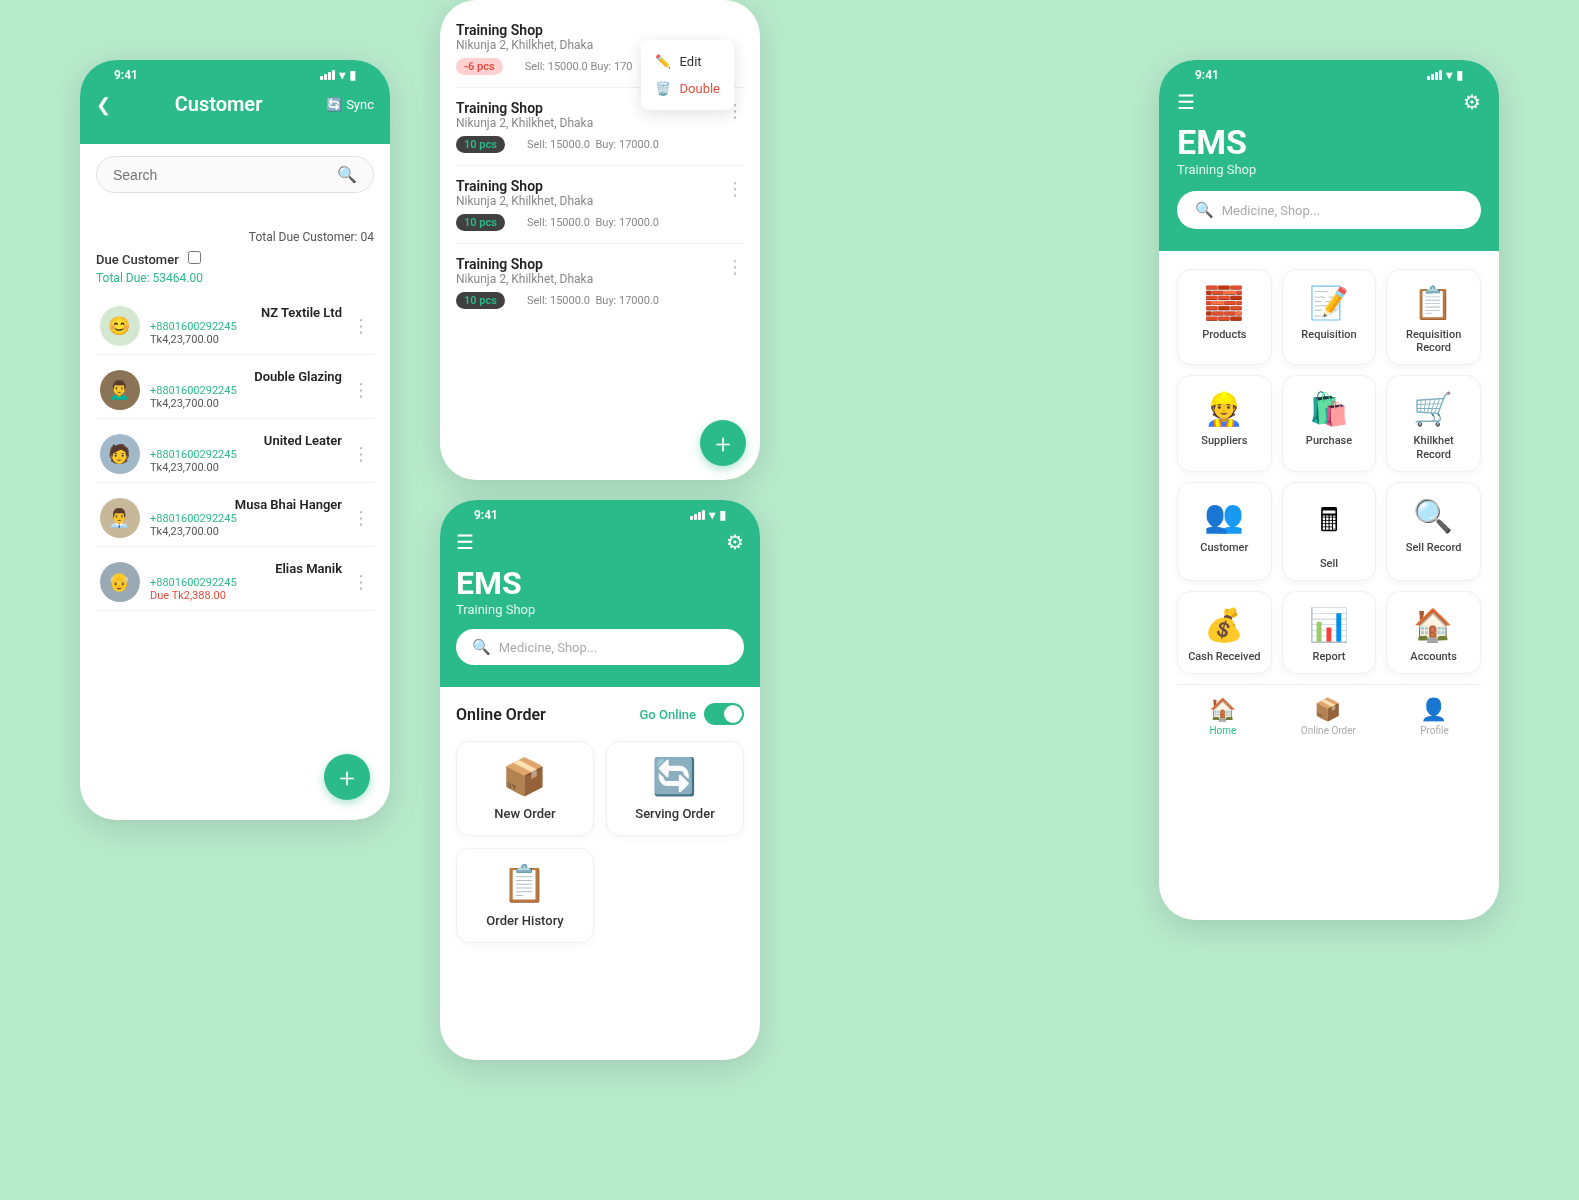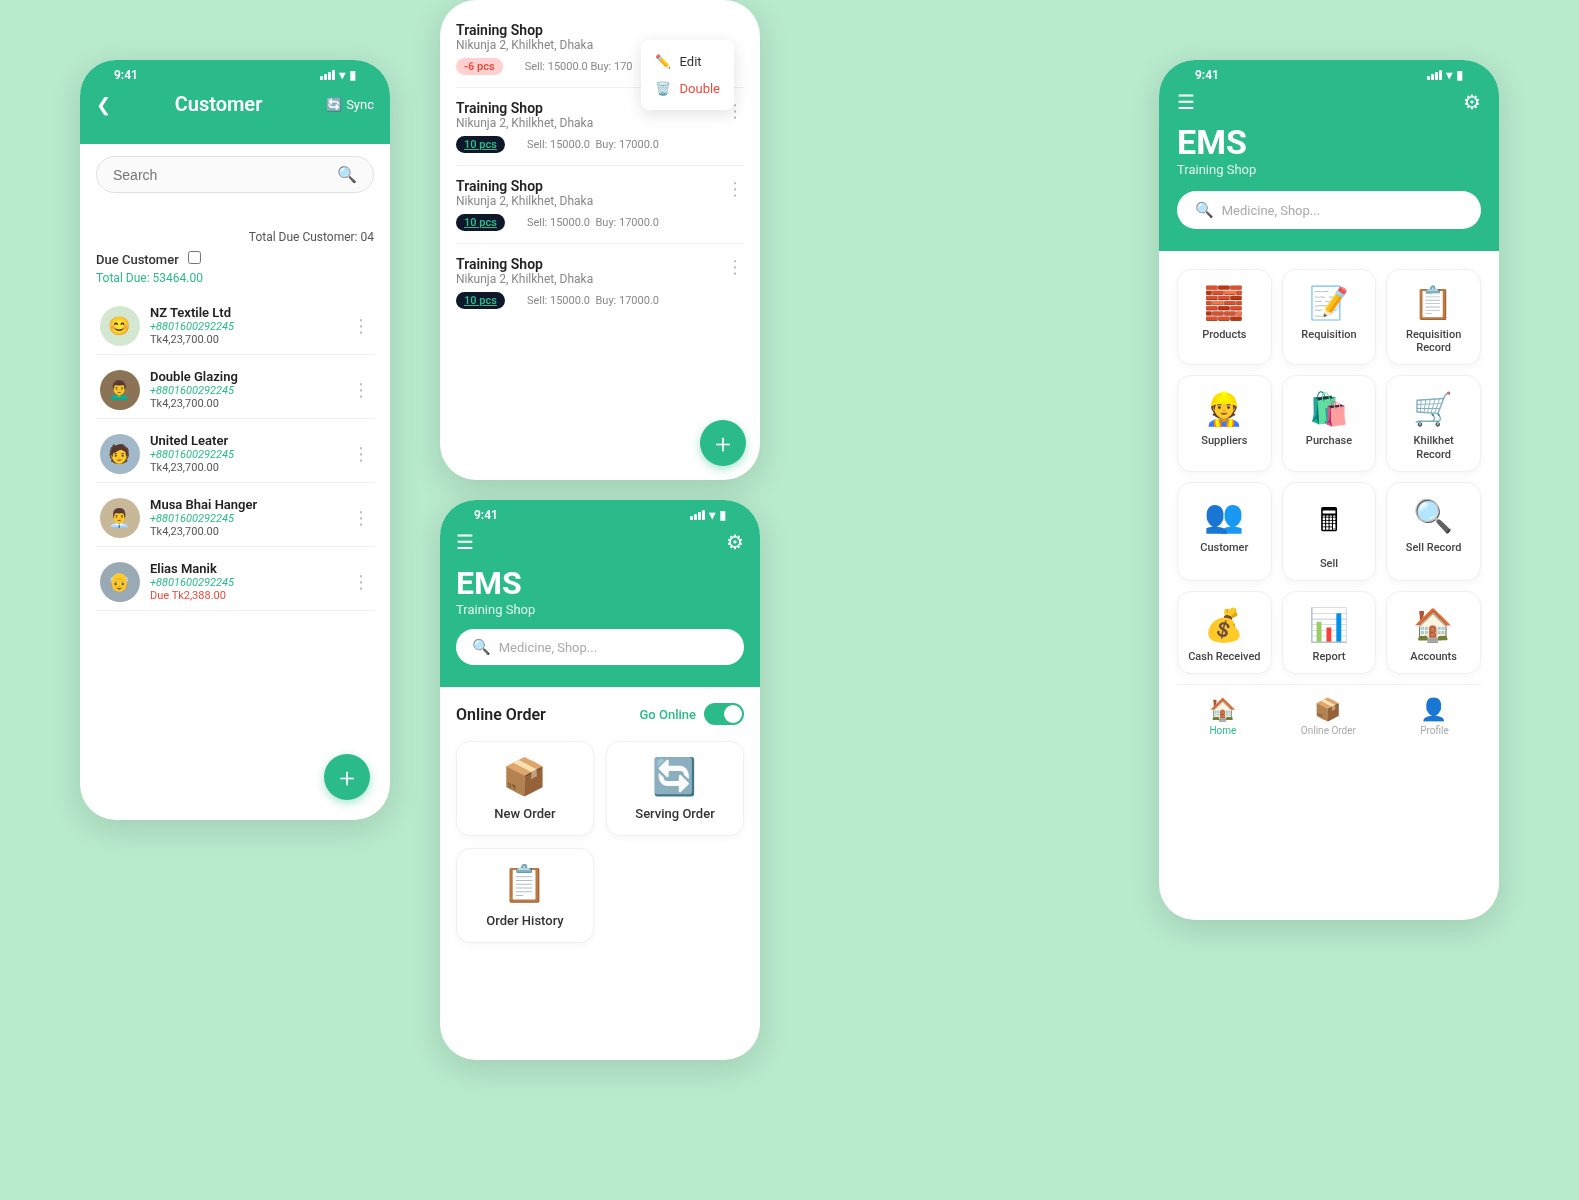--- a/index.html
+++ b/index.html
@@ -115,22 +115,22 @@
       flex-shrink: 0;
       display: flex; align-items: center; justify-content: center;
       font-size: 18px;
     }
     .avatar.av1 { background: #d4e8d1; }
     .avatar.av2 { background: #8b7355; }
     .avatar.av3 { background: #a0b8c8; }
     .avatar.av4 { background: #c8b89a; }
     .avatar.av5 { background: #9aaab5; }
     .customer-info { flex: 1; }
-    .customer-name { font-size: 13px; font-weight: 600; color: #222; }
-    .customer-phone { font-size: 11px; color: #2bba8a; font-style: italic; }
+    .customer-name { font-size: 13px; font-weight: 600; color: #222; text-align: right; }
+    .customer-phone { font-size: 11px; color: #2bba8a; }
     .customer-amount { font-size: 11px; color: #555; }
     .customer-amount.due { color: #e74c3c; }
     .three-dots { color: #bbb; font-size: 18px; cursor: pointer; }
     .fab {
       width: 46px; height: 46px;
       background: #2bba8a;
       border-radius: 50%;
       display: flex; align-items: center; justify-content: center;
       color: #fff;
       font-size: 26px;
@@ -160,23 +160,22 @@
     .shop-row { display: flex; align-items: center; gap: 22px; }
     .pcs-badge {
       background: #ffd0d0;
       color: #e74c3c;
       font-size: 11px;
       border-radius: 10px;
       padding: 2px 8px;
       font-weight: 600;
     }
     .pcs-badge.green {
-      background: #0f172a;
+      background: #404040;
       color: #2bba8a;
-      text-decoration: underline;
     }
     .shop-meta { font-size: 11px; color: #888; }
     .shop-dots { position: absolute; right: 0; top: 12px; color: #bbb; font-size: 18px; cursor: pointer; }
     .context-menu {
       position: absolute;
       right: 10px; top: 30px;
       background: #fff;
       border-radius: 8px;
       box-shadow: 0 4px 16px rgba(0,0,0,0.12);
       padding: 8px 14px;

